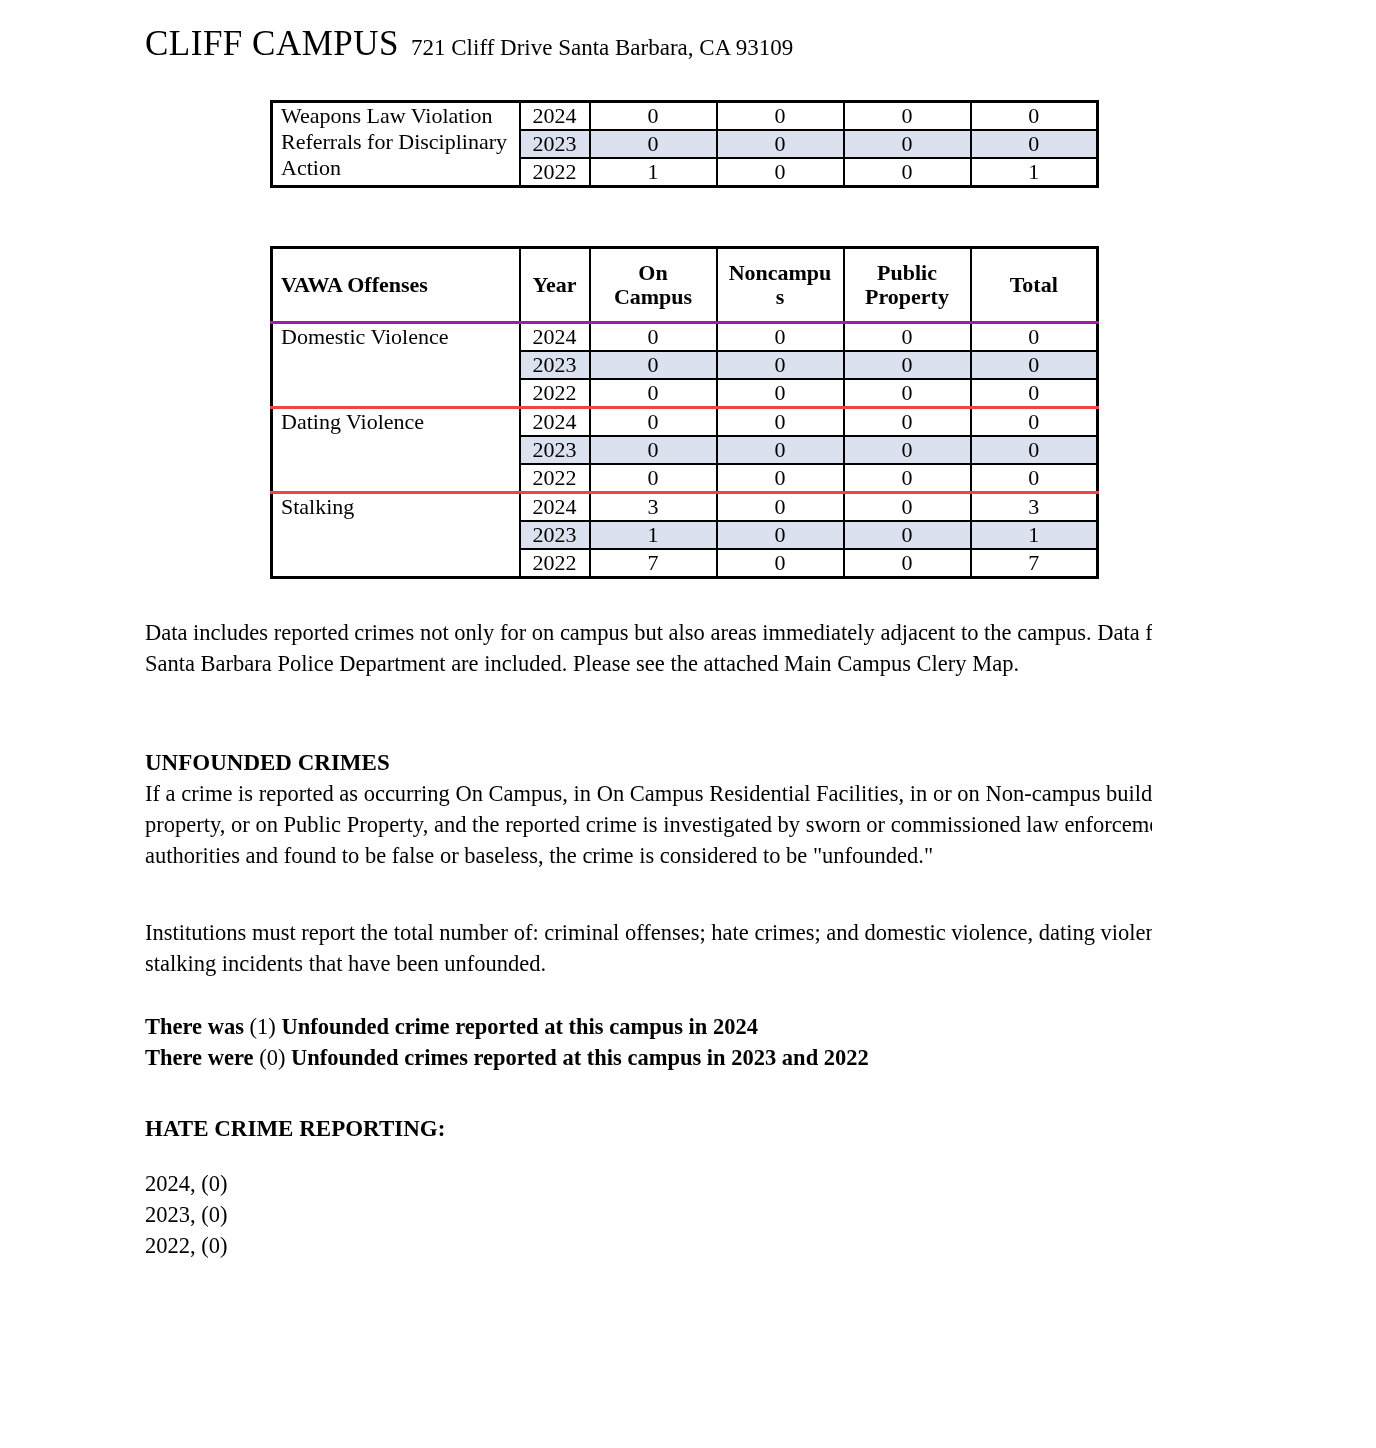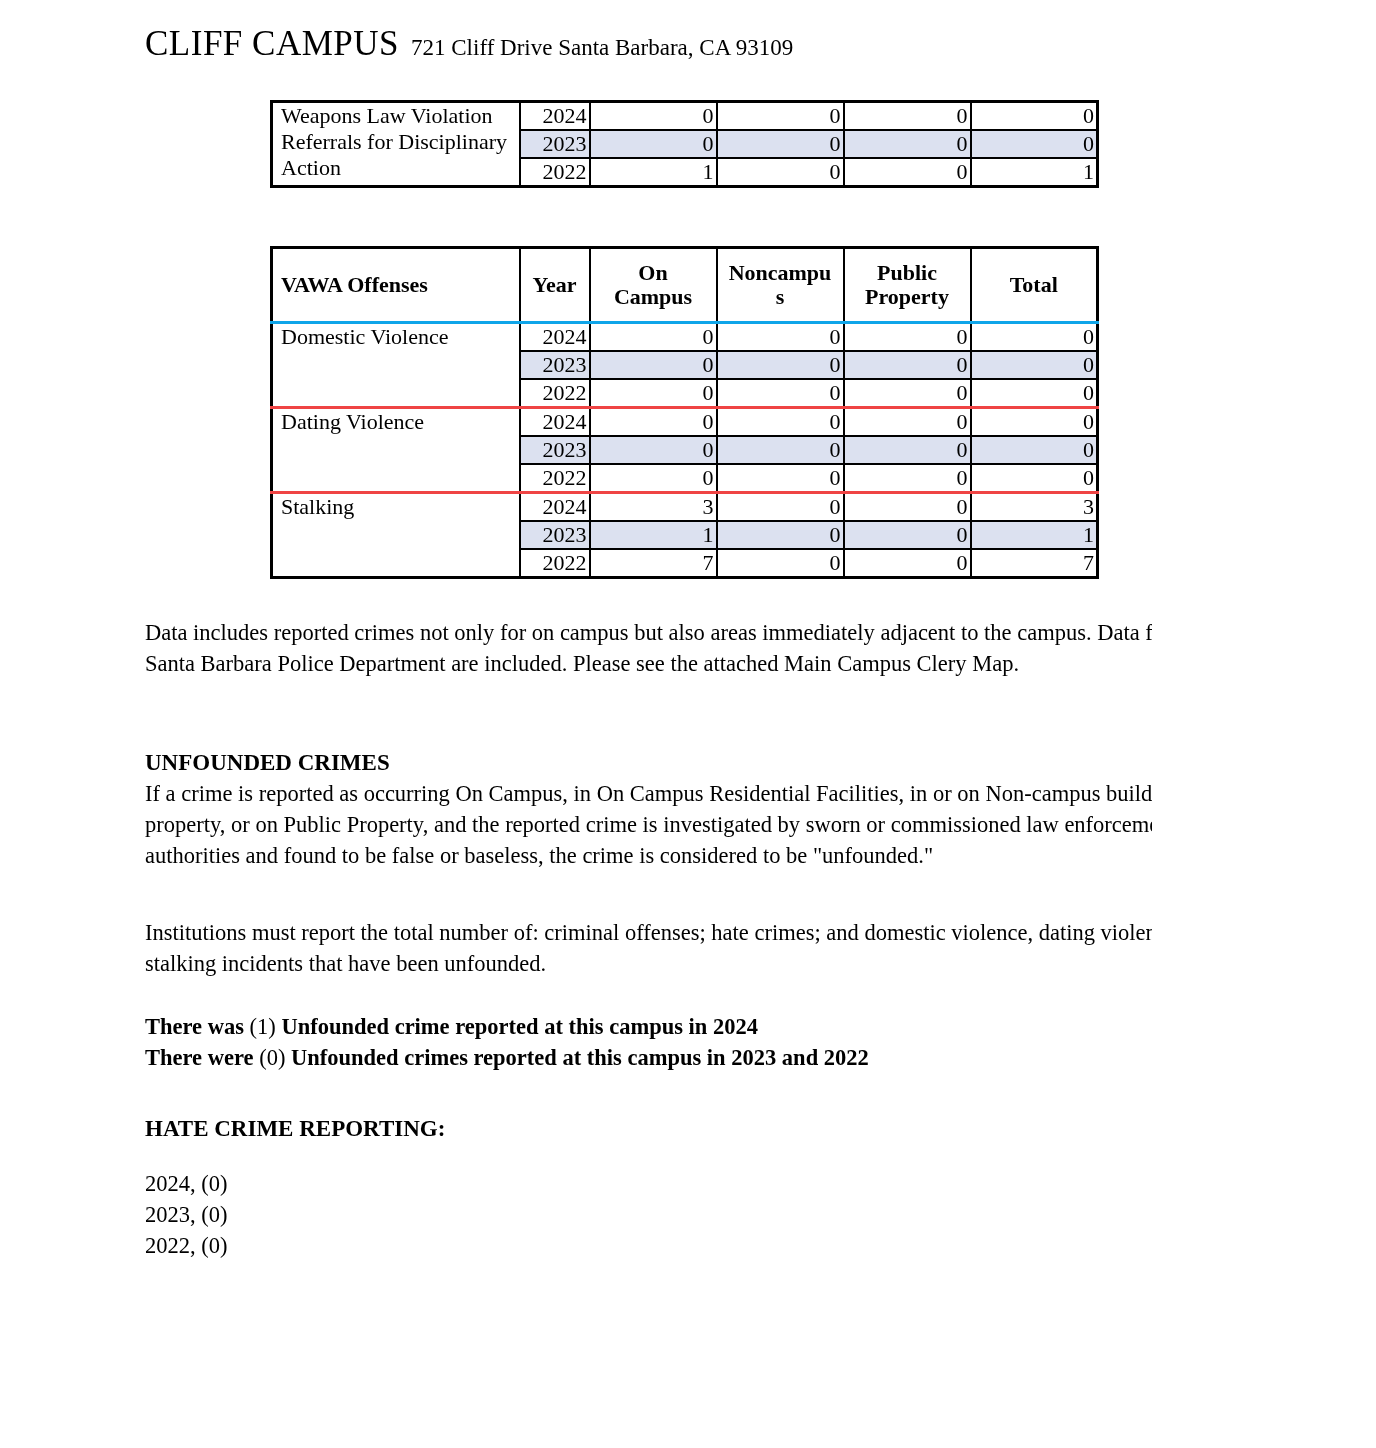--- a/index.html
+++ b/index.html
@@ -23,27 +23,27 @@
   .col-label { width: 248px; }
   .col-year { width: 70px; }
   .col-data { width: 127px; }
 
   .weapons-table { margin-top: 36px; }
   .weapons-table td { height: 25px; margin-top: 6px; }
   .label-cell {
     text-align: left; vertical-align: top;
     padding: 0 6px 0 8px !important; line-height: 26px;
   }
-  .year-cell, .num-cell { text-align: right; vertical-align: middle; }
+  .year-cell, .num-cell { text-align: center; vertical-align: middle; }
   .hl td { background: #dce1f0; }
 
   .vawa-table { margin-top: 58px; }
   .vawa-table th {
     height: 72px; font-weight: bold; text-align: center; vertical-align: middle;
-    border-bottom: 3px solid #0ea5e9; line-height: 24px;
+    border-bottom: 3px solid #a21caf; line-height: 24px;
   }
   .vawa-table th.th-offense { text-align: left; padding-left: 8px; }
   .vawa-table td { height: 25px; }
   .group-start td { border-top: 3px solid #ef4444; }
   .hdr-constrain { margin: 0 auto; }
   .w-oncampus { max-width: 92px; }
   .w-noncampus { max-width: 106px; word-break: break-all; }
   .w-public { max-width: 104px; }
 
   .content { margin-left: 145px; width: 1088px; font-size: 22.5px; line-height: 31px; }

